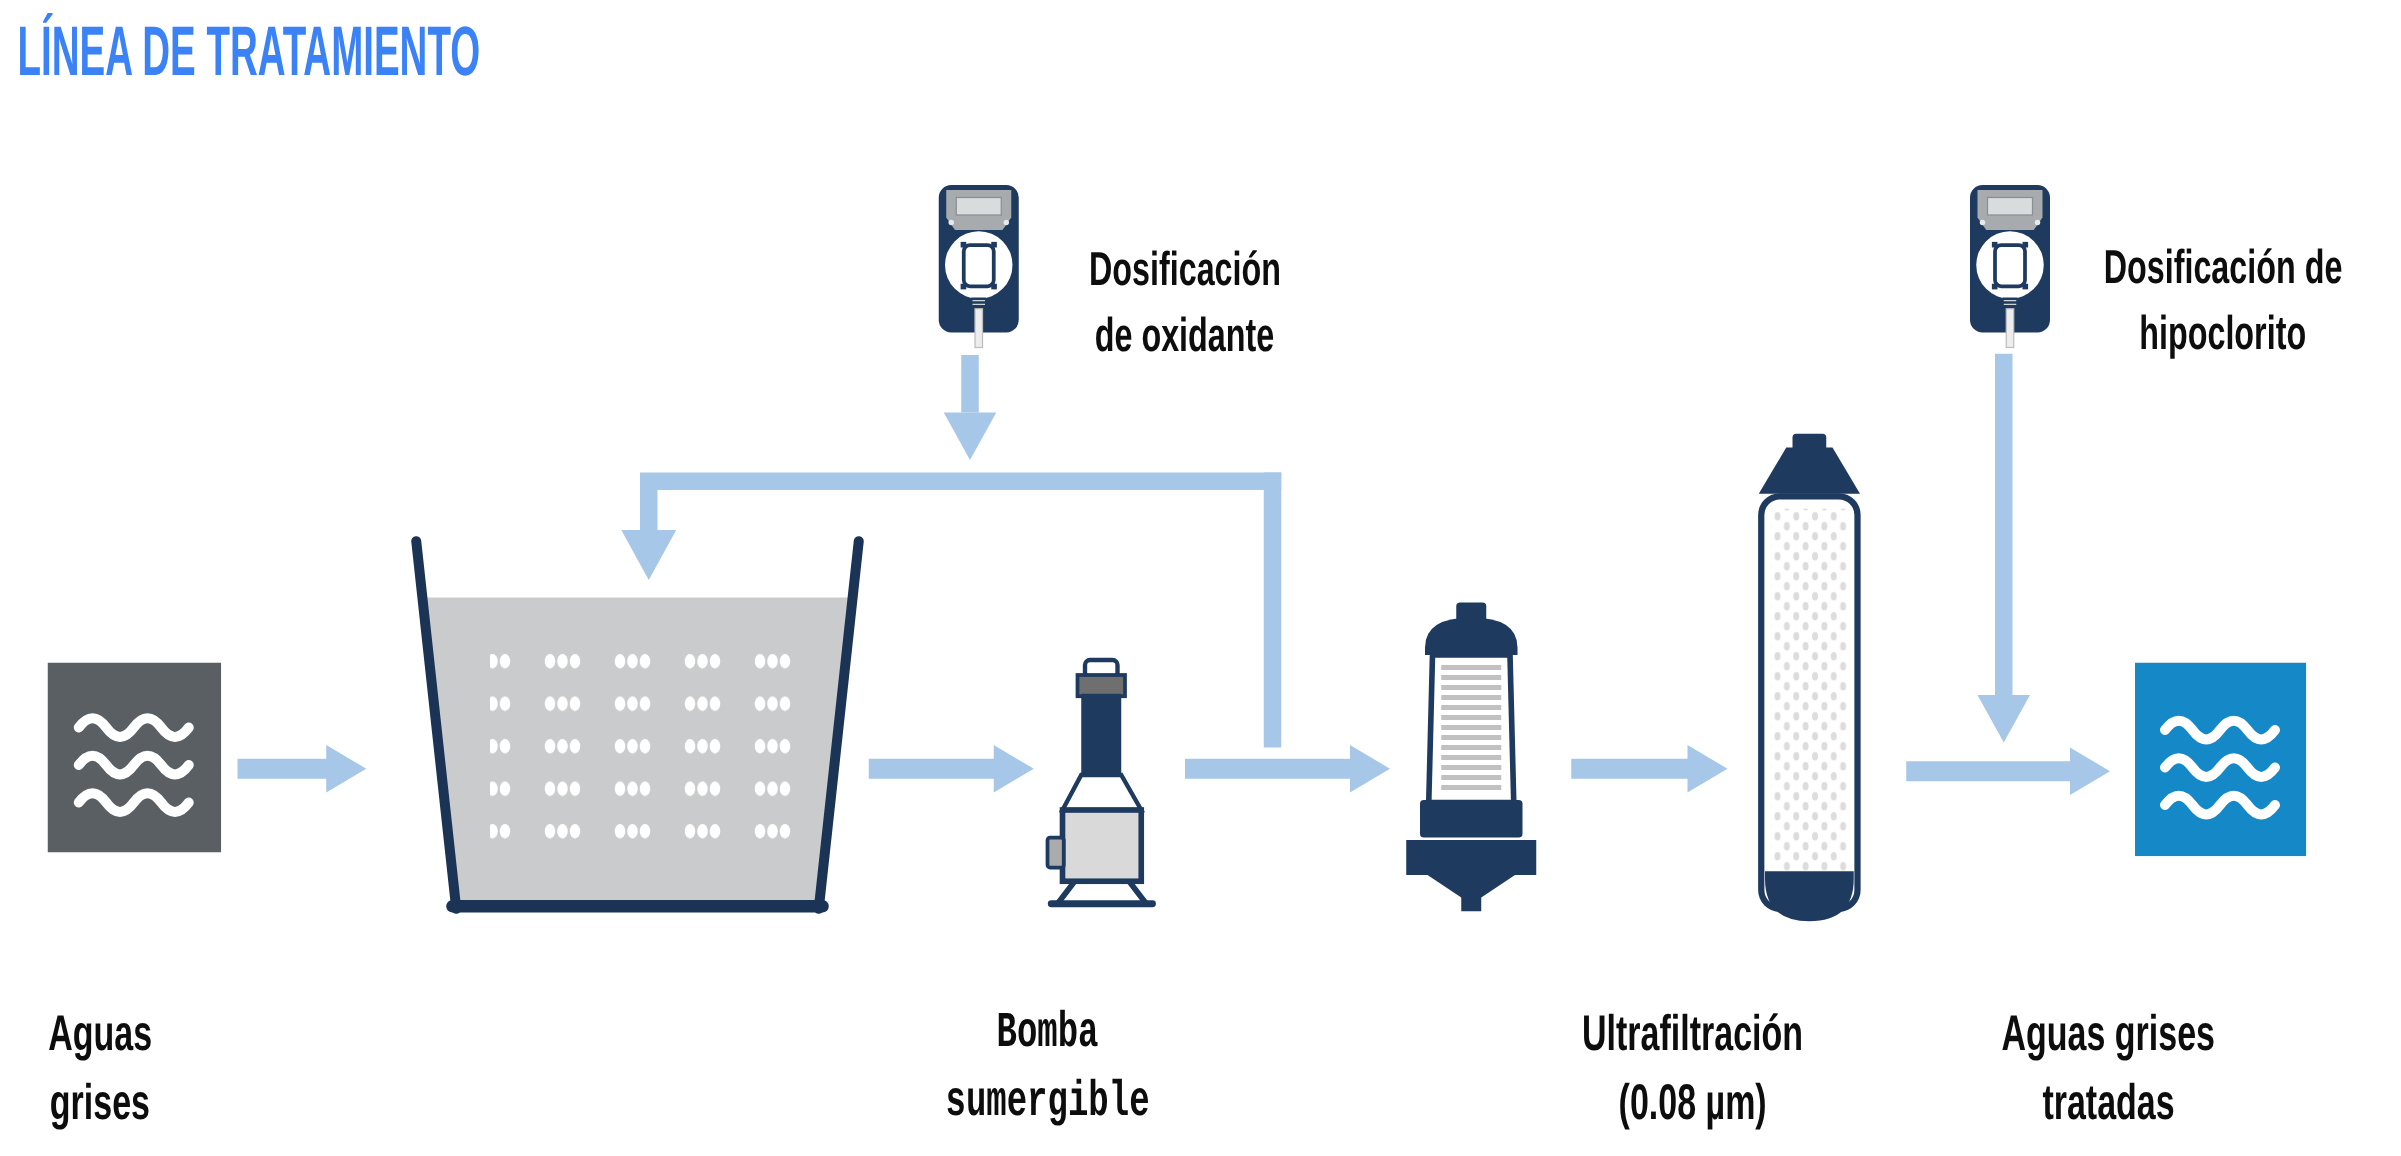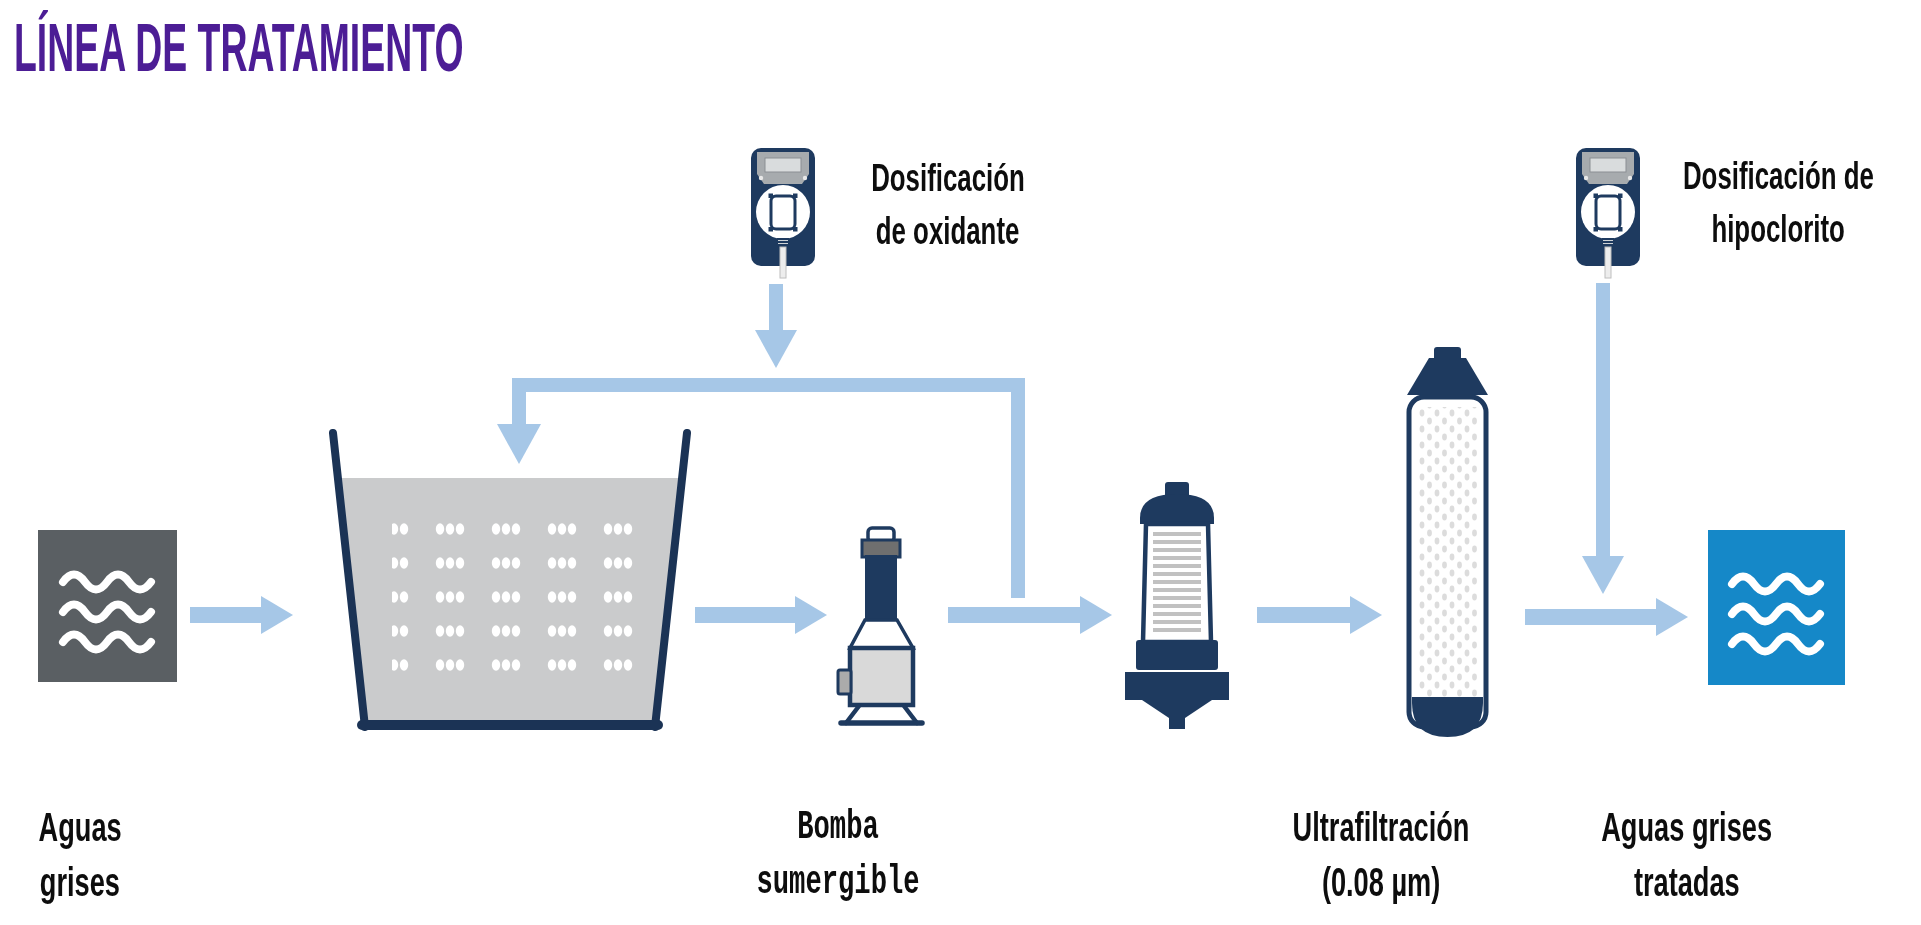--- a/index.html
+++ b/index.html
@@ -1,26 +1,26 @@
 <!DOCTYPE html>
 <html><head>
 <meta charset="utf-8">
 <style>
   html,body{margin:0;padding:0;background:#fff;}
   body{font-family:"Liberation Sans",sans-serif;}
   #canvas{position:relative;width:1921px;height:925px;background:#fff;overflow:hidden;}
 
   
-  .title{position:absolute;left:14px;top:8px;font-size:68px;font-weight:bold;color:#4c1d95;white-space:nowrap;}
+  .title{position:absolute;left:14px;top:8px;font-size:56px;font-weight:bold;color:#3b82f6;white-space:nowrap;}
   .cond{display:inline-block;transform:scaleX(0.55);transform-origin:left center;white-space:nowrap;}
   .lbl{position:absolute;width:360px;text-align:center;font-weight:bold;color:#0d0d0d;
        font-size:40px;line-height:55px;}
   .lbl .c2{display:inline-block;transform:scaleX(0.68);transform-origin:center;white-space:nowrap;}
   .doslbl{position:absolute;width:360px;text-align:center;font-weight:bold;color:#0d0d0d;
-       font-size:38px;line-height:53px;}
+       font-size:38px;line-height:53px;margin-top:38px;}
   .doslbl .c2{display:inline-block;transform:scaleX(0.68);transform-origin:center;white-space:nowrap;}
 
   
   .shaft{position:absolute;background:#A6C7E7;}
   .head-right{position:absolute;width:0;height:0;border-top:19px solid transparent;
               border-bottom:19px solid transparent;border-left:32px solid #A6C7E7;}
   .head-down{position:absolute;width:0;height:0;border-left:21px solid transparent;
              border-right:21px solid transparent;border-top:38px solid #A6C7E7;}
   .pipe{position:absolute;background:#A6C7E7;}
 
@@ -194,21 +194,21 @@
   </div>
 
   <div class="lbl" style="left:-100px;top:800px;">
     <span class="c2">Aguas</span><br>
     <span class="c2">grises</span>
   </div>
   <div class="lbl" style="left:658px;top:800px;font-family:Liberation Mono, monospace;">
     <span class="c2">Bomba</span><br>
     <span class="c2">sumergible</span>
   </div>
-  <div class="lbl" style="left:1201px;top:800px;text-decoration:underline;">
+  <div class="lbl" style="left:1174px;top:800px;text-decoration:underline;">
     <span class="c2">Ultrafiltración</span><br>
     <span class="c2">(0.08 µm)</span>
   </div>
   <div class="lbl" style="left:1507px;top:800px;">
     <span class="c2">Aguas grises</span><br>
     <span class="c2">tratadas</span>
   </div>
 
 </div>
 

